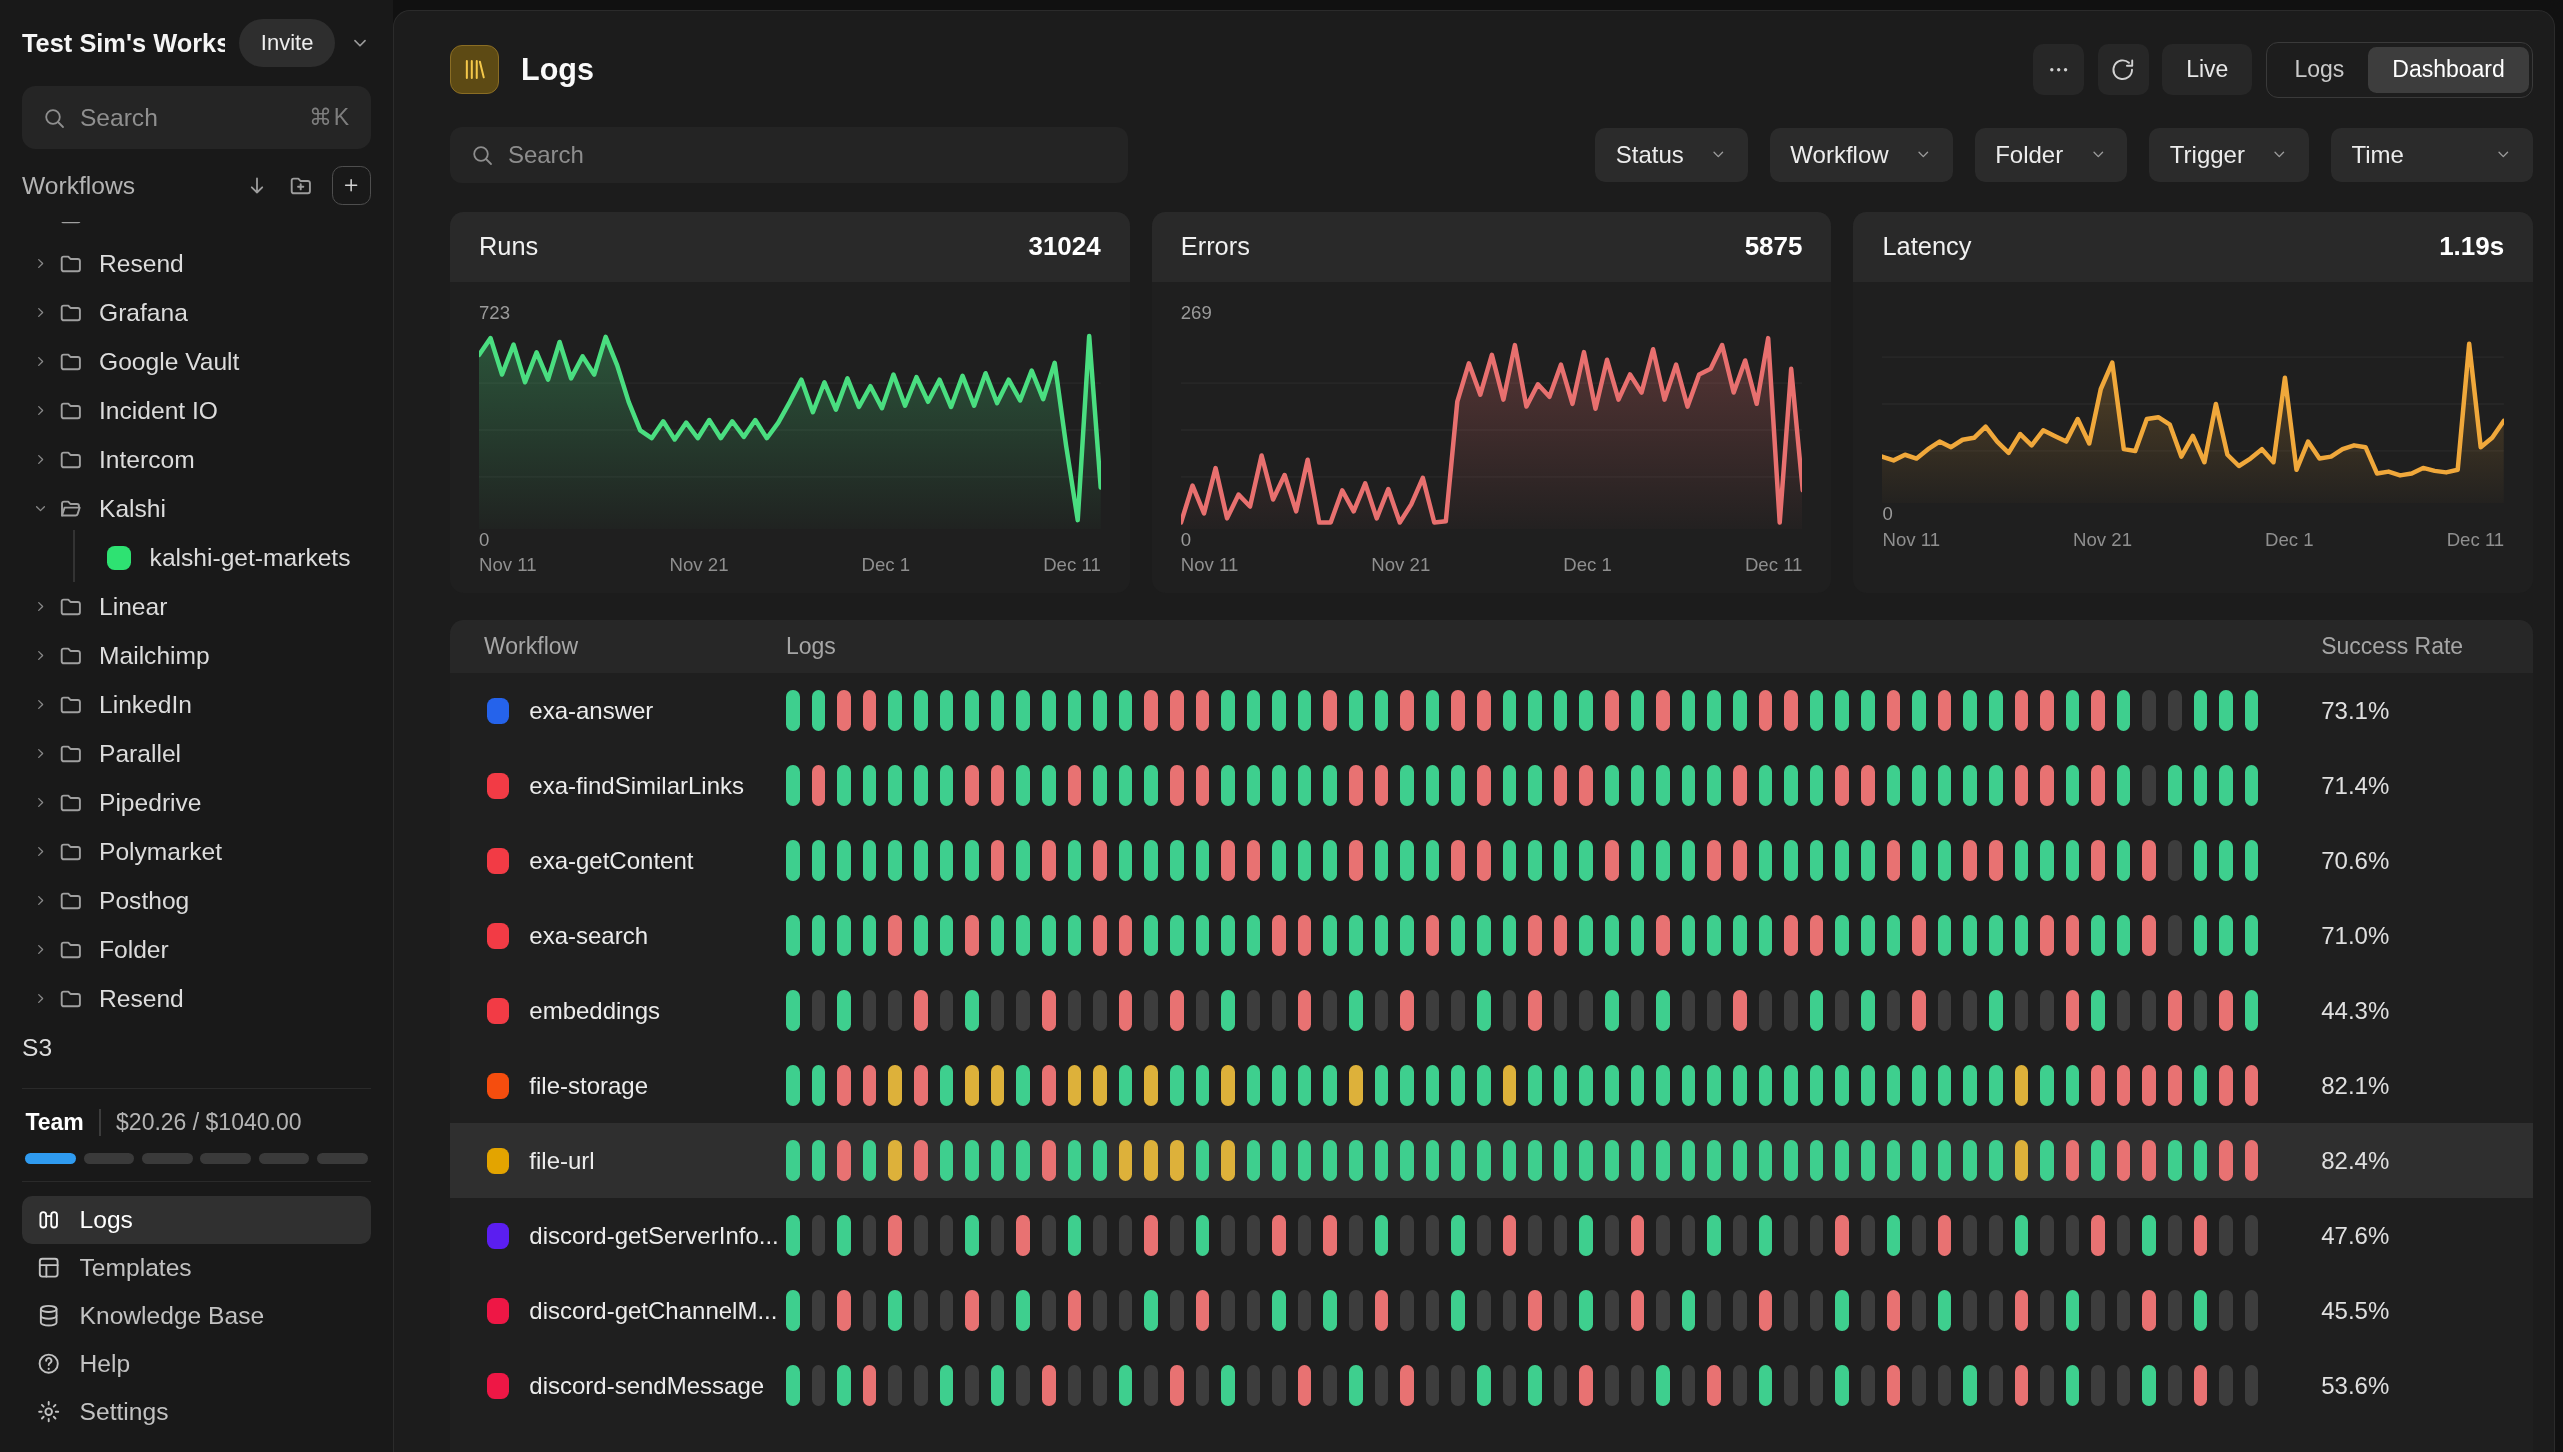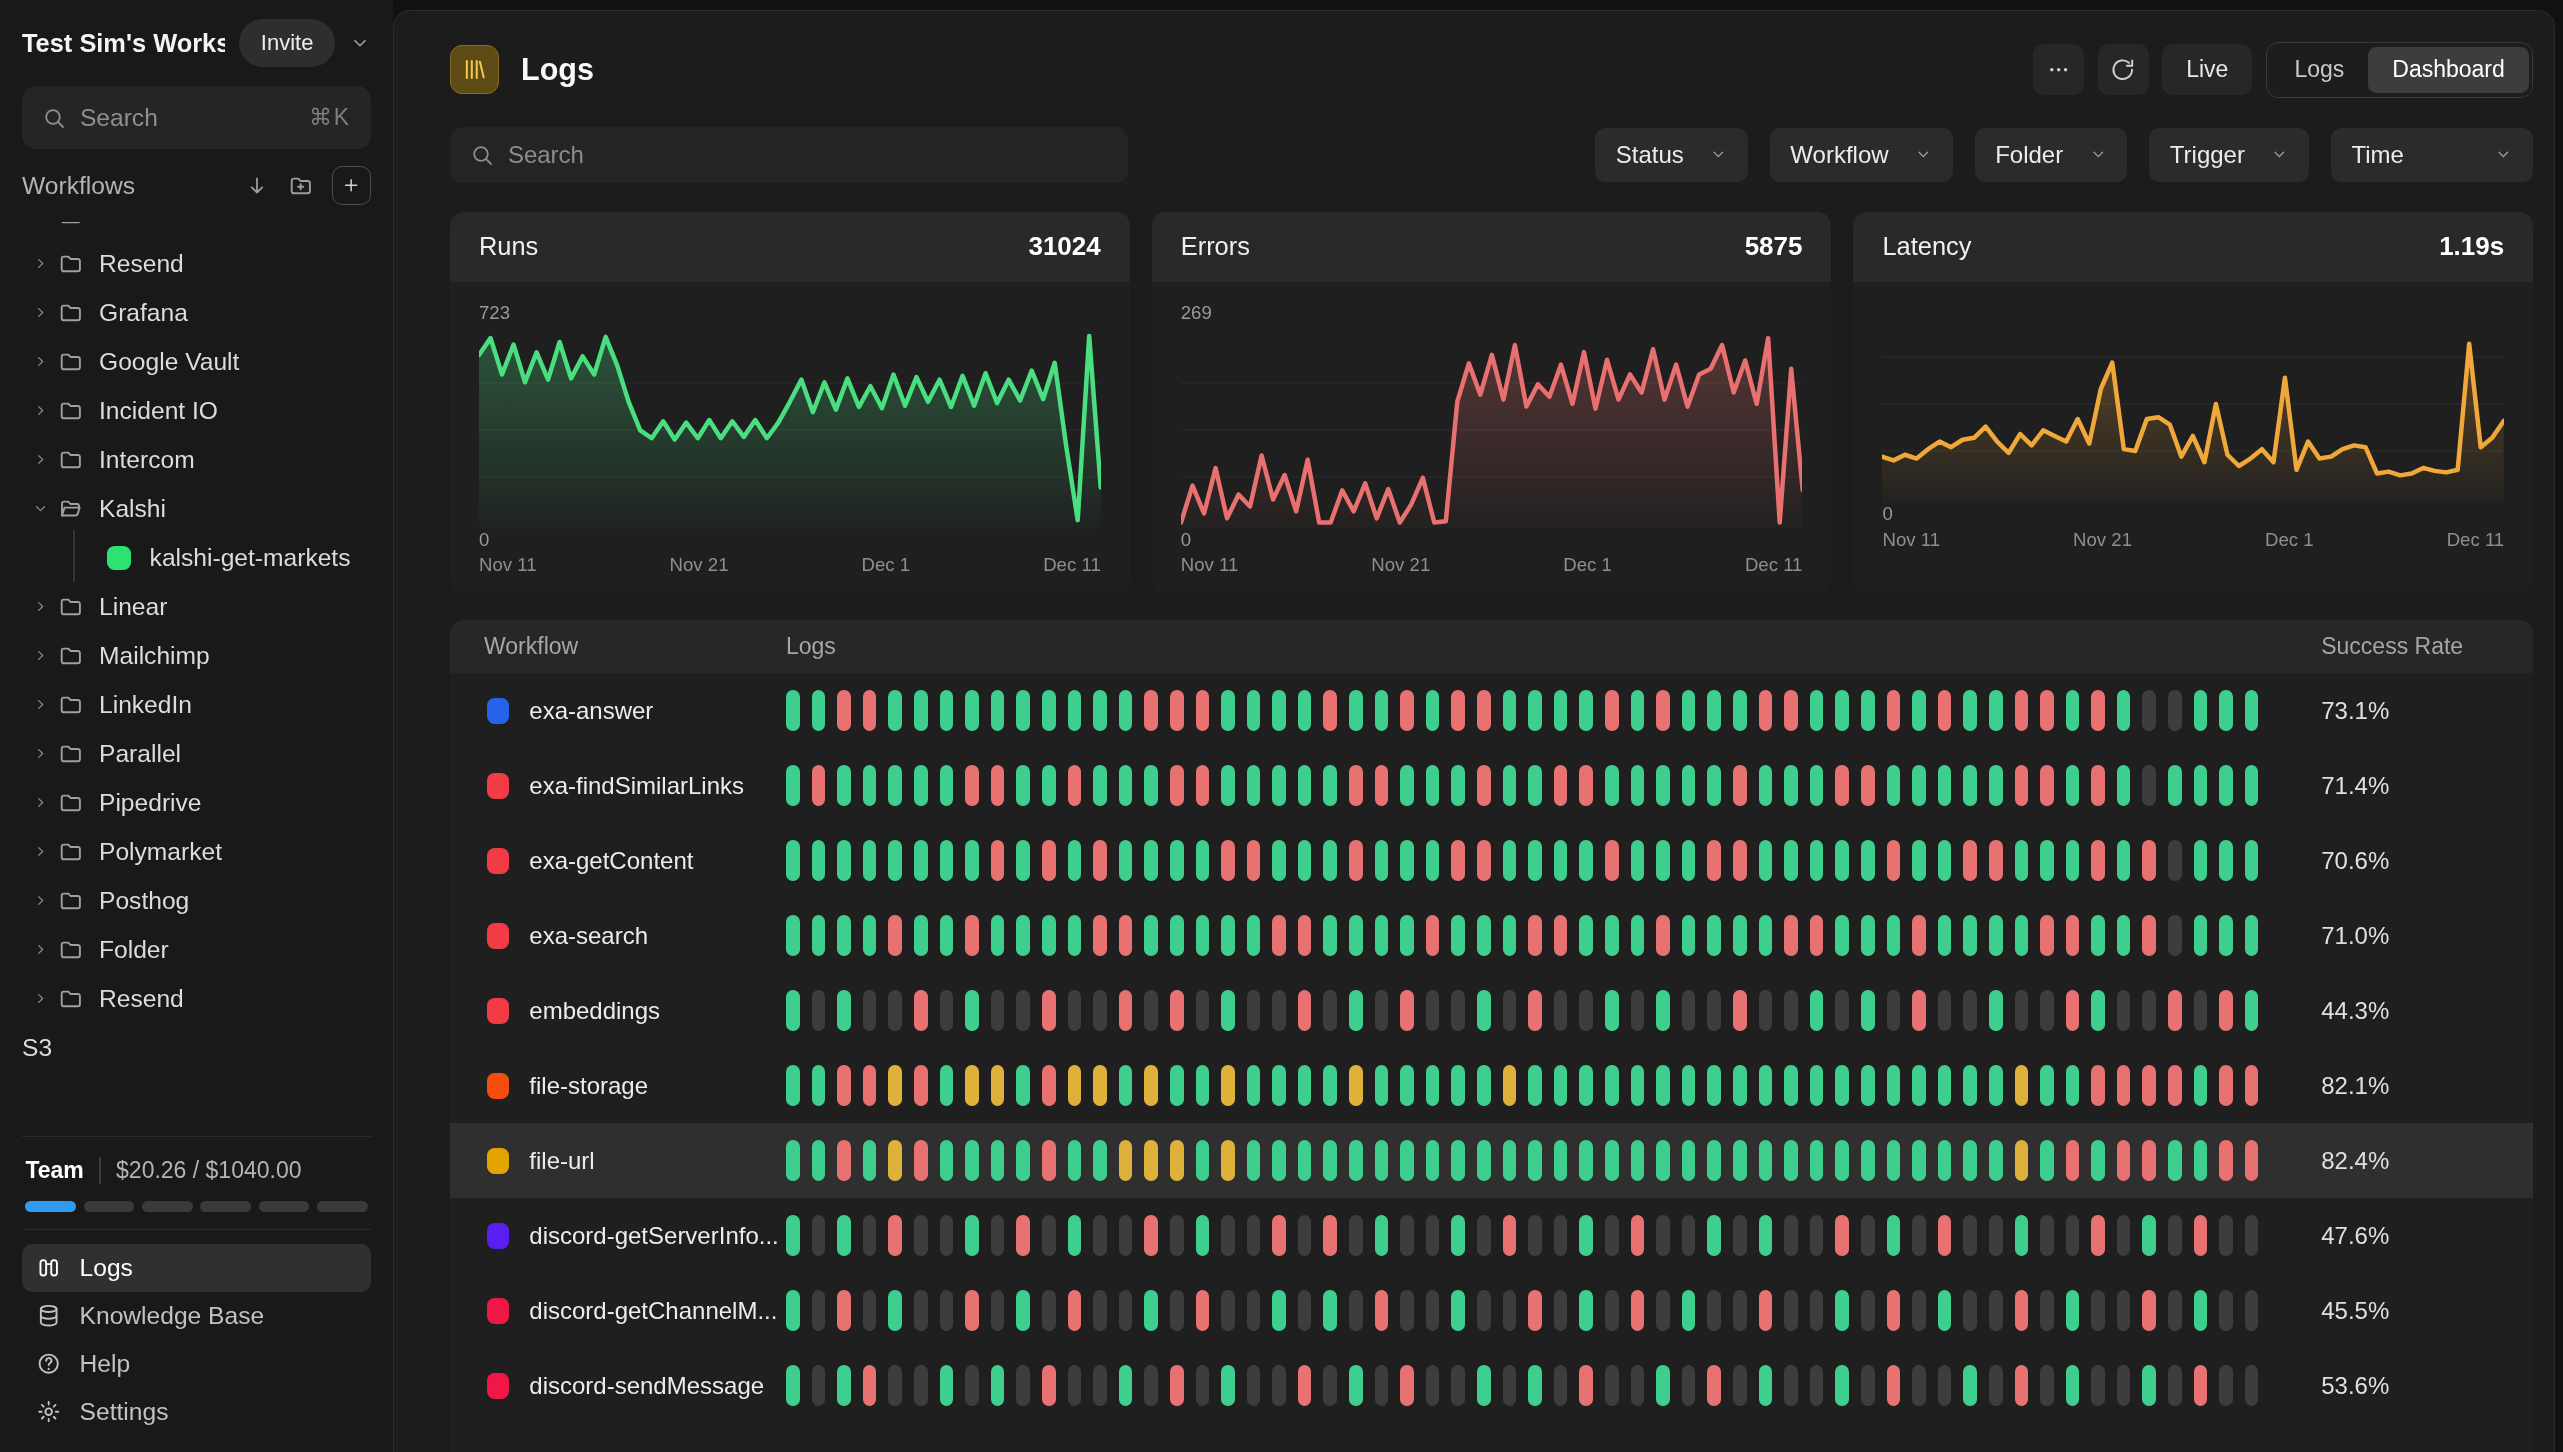--- a/index.html
+++ b/index.html
@@ -380,20 +380,29 @@
             <rect x="4.2" y="4.8" width="5.4" height="14.6" rx="2.7"></rect>
             <rect x="14.4" y="4.8" width="5.4" height="14.6" rx="2.7"></rect>
             <path d="M9.6 8.6h4.8"></path>
           </svg>
         </span>
         <span>Logs</span>
       </div>
       <div class="nrow">
         <span class="nicon">
           <svg viewBox="0 0 24 24" width="25.4" height="25.4" fill="none" stroke="currentColor" stroke-width="1.8" stroke-linecap="round" stroke-linejoin="round" aria-hidden="true">
+            <rect x="3.6" y="3.6" width="16.8" height="16.8" rx="2.4"></rect>
+            <path d="M3.6 9.6h16.8M9.8 9.6v10.8"></path>
+          </svg>
+        </span>
+        <span>Templates</span>
+      </div>
+      <div class="nrow">
+        <span class="nicon">
+          <svg viewBox="0 0 24 24" width="25.4" height="25.4" fill="none" stroke="currentColor" stroke-width="1.8" stroke-linecap="round" stroke-linejoin="round" aria-hidden="true">
             <ellipse cx="12" cy="5.6" rx="7.4" ry="2.9"></ellipse>
             <path d="M4.6 5.6v6.4c0 1.6 3.3 2.9 7.4 2.9s7.4-1.3 7.4-2.9V5.6"></path>
             <path d="M4.6 12v6.4c0 1.6 3.3 2.9 7.4 2.9s7.4-1.3 7.4-2.9V12"></path>
           </svg>
         </span>
         <span>Knowledge Base</span>
       </div>
       <div class="nrow">
         <span class="nicon">
           <svg viewBox="0 0 24 24" width="25.4" height="25.4" fill="none" stroke="currentColor" stroke-width="1.8" stroke-linecap="round" stroke-linejoin="round" aria-hidden="true">

